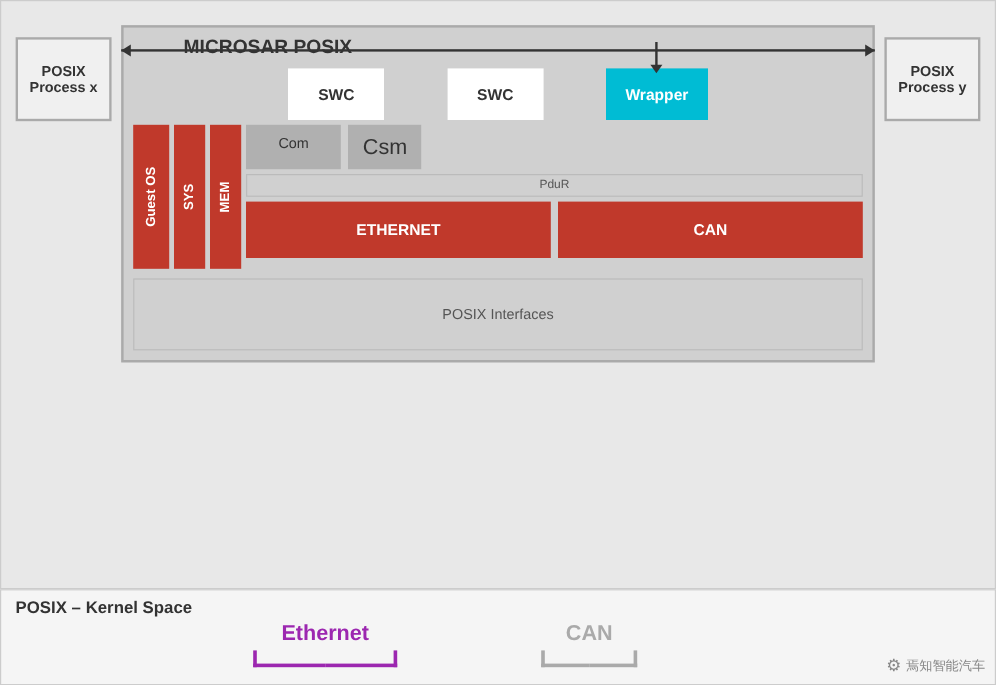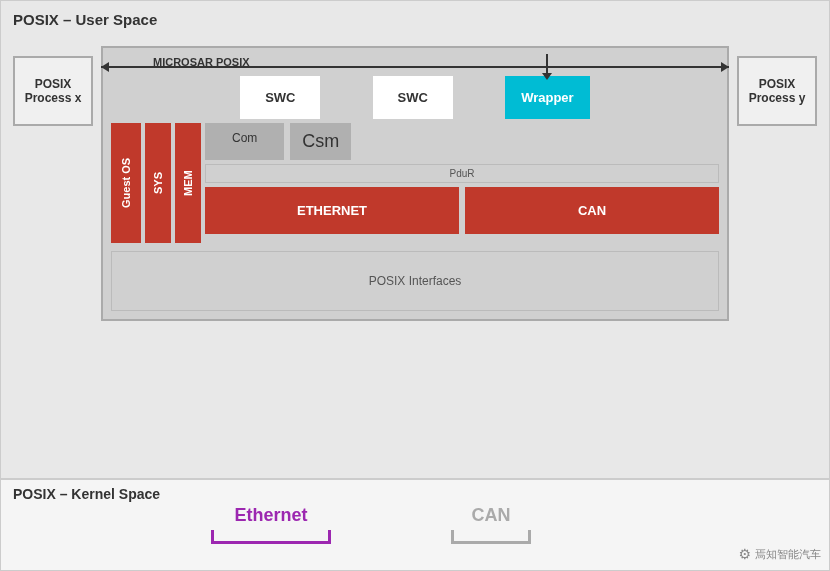--- a/index.html
+++ b/index.html
@@ -68,21 +68,21 @@
       background: #d0d0d0;
       border: 2px solid #aaa;
       padding: 8px;
       position: relative;
       display: flex;
       flex-direction: column;
       gap: 4px;
     }
 
     .microsar-label {
-      font-size: 11px;
+      font-size: 16px;
       font-weight: bold;
       color: #333;
       margin-bottom: 4px;
       padding-left: 42px;
     }
 
     
     .top-components-row {
       display: flex;
       flex-direction: row;
@@ -277,21 +277,21 @@
       font-weight: bold;
       color: #333;
       flex-shrink: 0;
       align-self: flex-start;
       margin-top: 20px;
     }
 
     
     .kernel-space {
       background: #f5f5f5;
-      height: 92px;
+      height: 80px;
       border: 1px solid #ccc;
       display: flex;
       flex-direction: row;
       align-items: flex-start;
       padding: 6px 12px 6px 12px;
       position: relative;
     }
 
     .kernel-left-label {
       position: absolute;
@@ -349,21 +349,20 @@
     .watermark-icon {
       font-size: 14px;
     }
   </style>
 </head>
 <body>
 
 <div class="main-container">
 
   <div class="user-space">
-    <div class="user-space-label">POSIX – User Space</div>
 
     <div class="user-space-inner">
 
       <div class="posix-process-box">
         <span style="white-space:pre-line;">POSIX
 Process x</span>
       </div>
 
       <div style="position:relative; flex:1; display:flex; flex-direction:column;">
 

